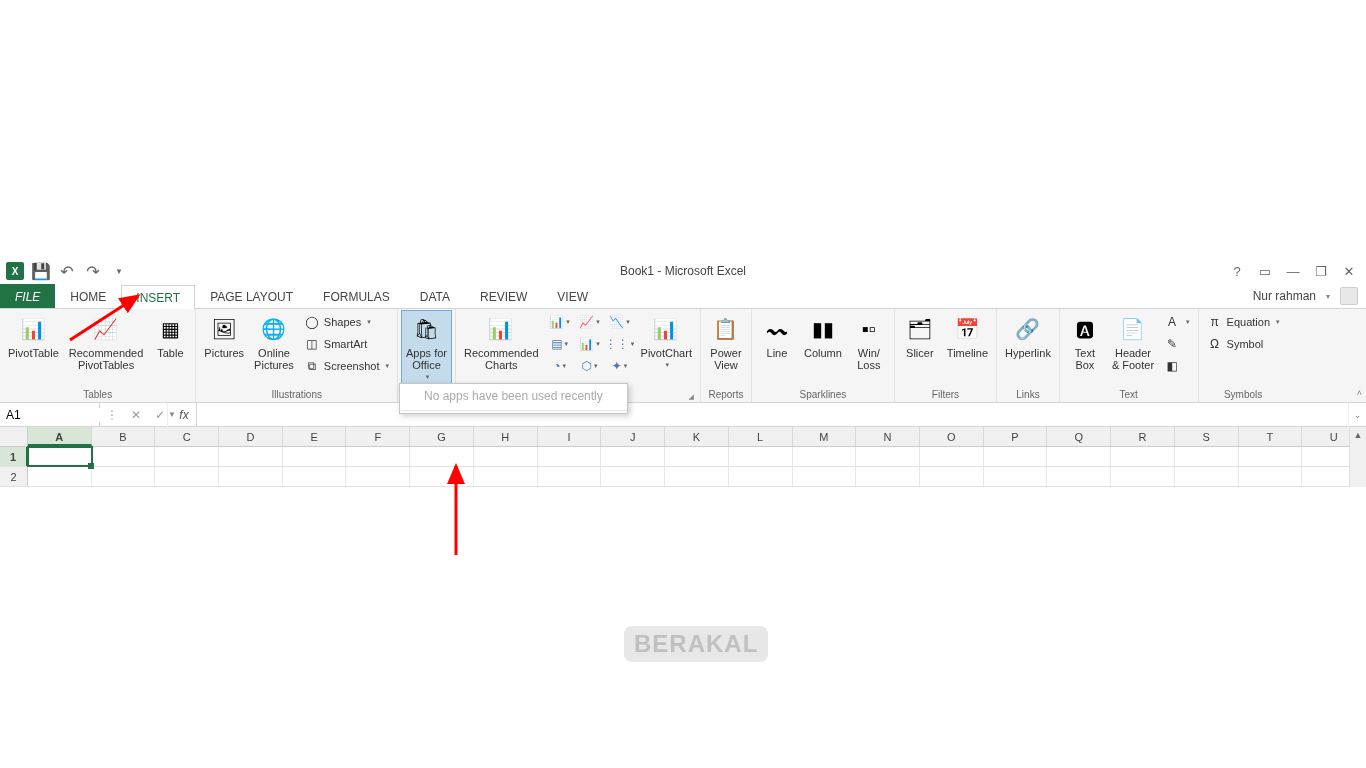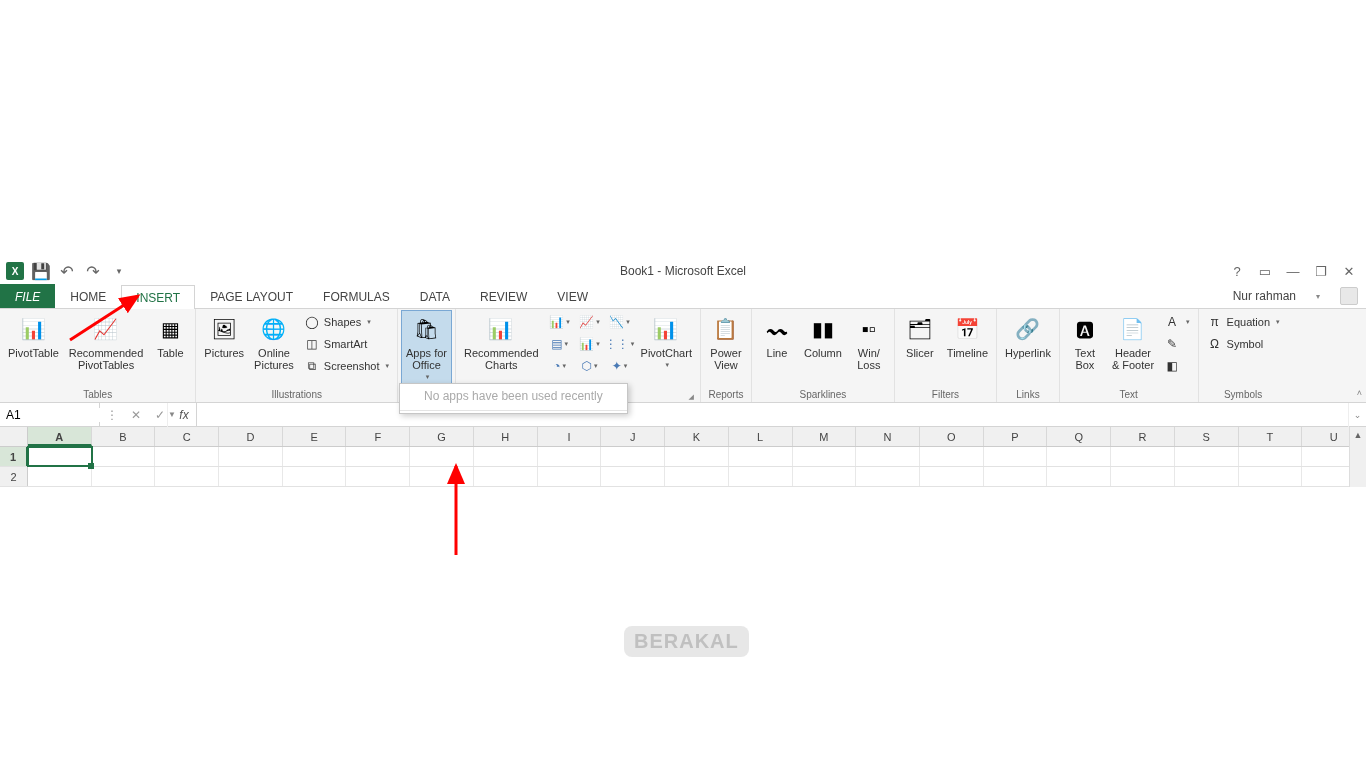--- a/index.html
+++ b/index.html
@@ -11,21 +11,21 @@
 .qat { display:flex; align-items:center; gap:4px; }
 .qat-btn { width:22px; height:22px; display:flex; align-items:center; justify-content:center; color:#666; cursor:default; }
 .excel-logo { width:18px; height:18px; background:#217346; color:#fff; font-size:10px; font-weight:bold; display:flex; align-items:center; justify-content:center; border-radius:2px; }
 .title-center { position:absolute; left:50%; transform:translateX(-50%); font-size:12px; color:#444; }
 .title-right { margin-left:auto; display:flex; align-items:center; gap:2px; }
 .title-right .qat-btn { width:26px; color:#666; font-size:13px; }
 .tabs { height:25px; display:flex; align-items:stretch; background:#fff; border-bottom:1px solid #d4d4d4; position:relative; }
 .tab { padding:0 14px; font-size:12px; color:#444; display:flex; align-items:center; cursor:default; border:1px solid transparent; border-bottom:none; }
 .tab.file { background:#217346; color:#fff;font-style:italic; }
 .tab.active { background:#fff; border-color:#d4d4d4; color:#217346; position:relative; top:1px; }
-.tabs-right { margin-left:auto; display:flex; align-items:center; gap:20px; padding-right:8px; font-size:12px; color:#444; }
+.tabs-right { margin-left:auto; display:flex; align-items:center; gap:10px; padding-right:8px; font-size:12px; color:#444; }
 .avatar { width:18px; height:18px; background:#e8e8e8; border-radius:2px; border:1px solid #ccc; }
 .ribbon { height:94px; background:#f5f5f5; border-bottom:1px solid #d4d4d4; display:flex; position:relative; }
 .group { border-right:1px solid #e2e2e2; display:flex; flex-direction:column; padding:2px 4px 0; }
 .group-body { flex:1; display:flex; align-items:flex-start; gap:2px; }
 .group-label { font-size:10px; color:#666; text-align:center; padding:1px 0 2px; position:relative; }
 .group-label.launcher::after { content:"◢"; position:absolute; right:2px; bottom:1px; font-size:7px; color:#888; }
 .big-btn { display:flex; flex-direction:column; align-items:center; justify-content:flex-start; padding:2px 4px; gap:2px; cursor:default; min-width:42px; }
 .big-btn.pressed { background:#c4dbec; outline:1px solid #7aa8d4; }
 .big-btn .ic { width:32px; height:32px; display:flex; align-items:center; justify-content:center; font-size:20px; }
 .big-btn .lbl { font-size:11px; color:#333; text-align:center; line-height:12px; white-space:pre; }
@@ -59,21 +59,21 @@
 .cell.active { outline:2px solid #217346; outline-offset:-1px; position:relative; }
 .cell.active::after { content:""; position:absolute; right:-3px; bottom:-3px; width:6px; height:6px; background:#217346; }
 .vscroll { position:absolute; right:0; top:0; bottom:0; width:17px; background:#f0f0f0; border-left:1px solid #ddd; }
 .vscroll .arrow { height:17px; text-align:center; font-size:9px; color:#666; line-height:17px; }
 .dropdown { position:absolute; background:#fff; border:1px solid #c6c6c6; box-shadow:2px 2px 6px rgba(0,0,0,0.2); font-size:12px; z-index:100; min-width:210px; }
 .dd-header { background:#f4f4f4; padding:4px 8px; font-weight:bold; color:#555; border-bottom:1px solid #e4e4e4; }
 .dd-item { padding:5px 24px; color:#333; cursor:default; }
 .dd-item.disabled { color:#aaa; }
 .dd-sep { height:1px; background:#e4e4e4; margin:2px 0; }
 .red-arrow { position:absolute; pointer-events:none; z-index:200; }
-.watermark { position:absolute; font-size:20px; font-weight:bold; color:rgba(160,160,160,0.55); letter-spacing:1px; pointer-events:none; background:rgba(160,160,160,0.25); padding:4px 10px; border-radius:8px; }
+.watermark { position:absolute; font-size:24px; font-weight:bold; color:rgba(160,160,160,0.55); letter-spacing:1px; pointer-events:none; background:rgba(160,160,160,0.25); padding:4px 10px; border-radius:8px; }
 </style>
 </head>
 <body>
 
 <div class="whitespace"></div>
 
 <svg class="deco-circuit" style="position:absolute; top:258px; left:0;" width="1366" height="150">
   <g stroke="#dcdcdc" stroke-width="2" fill="none">
     <path d="M 850 30 L 920 30 L 960 10 L 1060 10"></path>
     <path d="M 870 50 L 950 50 L 1000 25 L 1080 25"></path>

